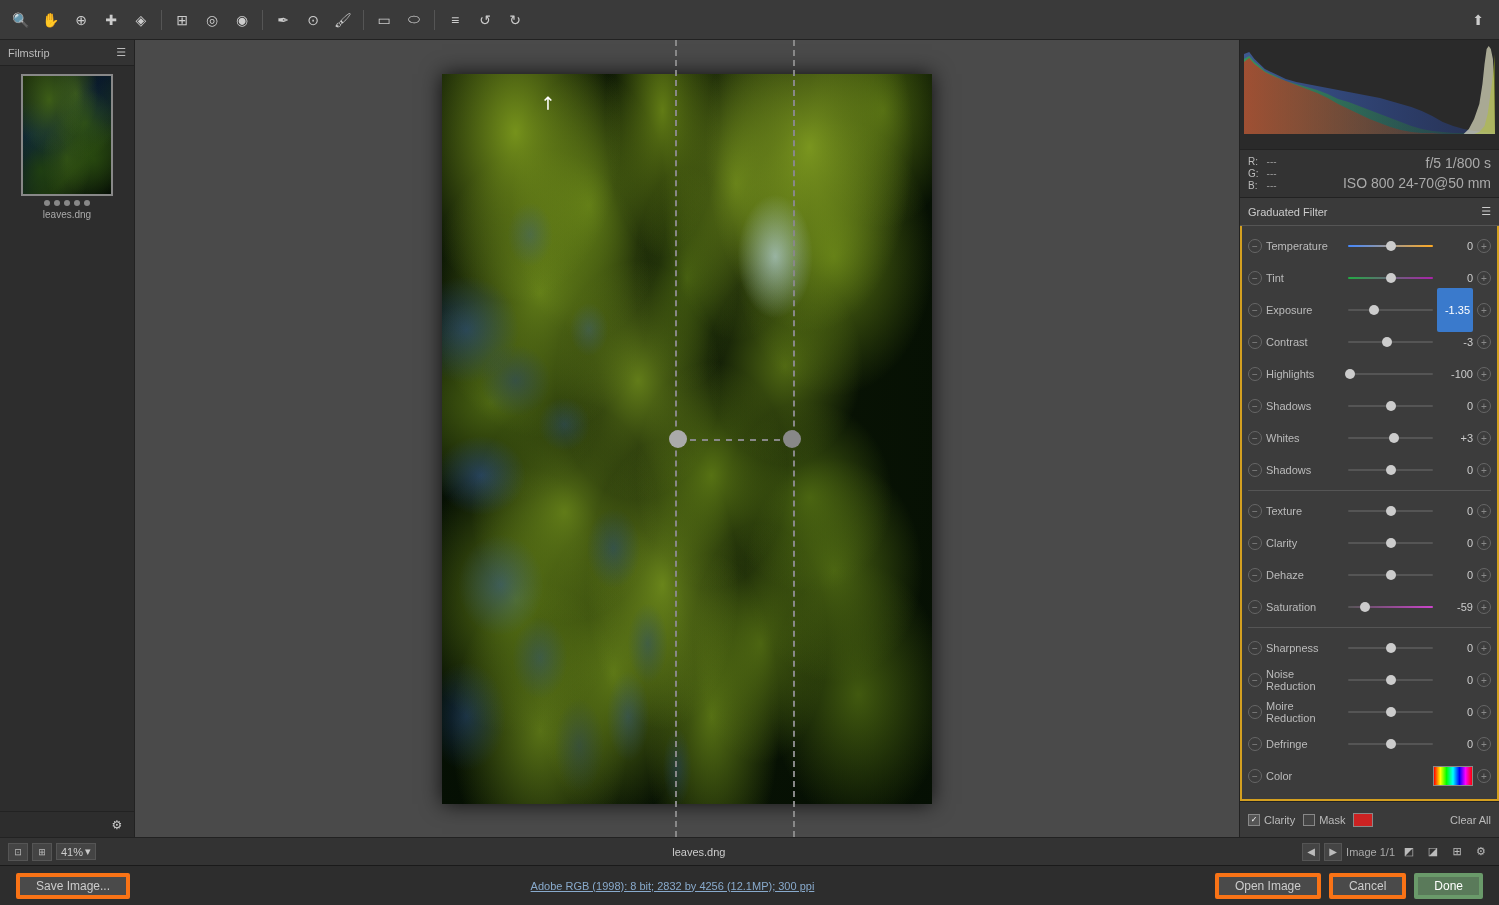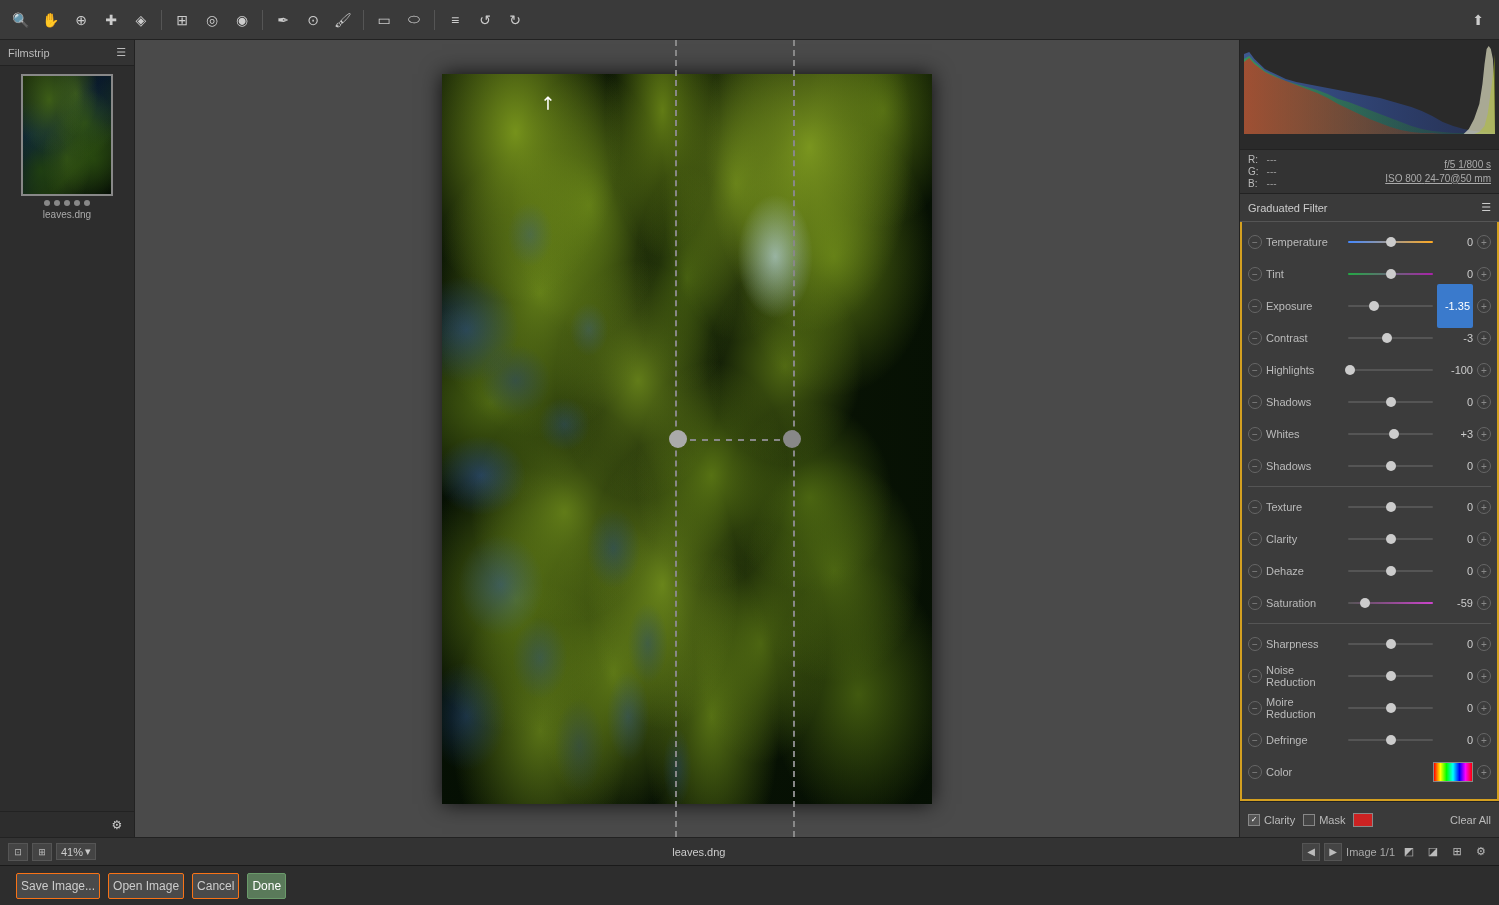--- a/index.html
+++ b/index.html
@@ -285,21 +285,21 @@
       font-size: 10px;
       color: #bbb;
       display: flex;
       gap: 8px;
       align-items: center;
       border-bottom: 1px solid #222;
     }
     .rgb-labels { display: flex; flex-direction: column; gap: 1px; }
     .rgb-values { display: flex; flex-direction: column; gap: 1px; color: #999; }
     .rgb-spacer { flex: 1; }
-    .camera-info { font-size: 10px; color: #aaa; text-align: right; text-decoration: underline; }
+    .camera-info { font-size: 14px; color: #aaa; text-align: right; }
     .camera-info div { line-height: 1.4; }
 
     
     .filter-header {
       height: 28px;
       background: #3a3a3a;
       display: flex;
       align-items: center;
       padding: 0 8px;
       font-size: 11px;
@@ -577,22 +577,22 @@
       background: #2d2d2d;
       display: flex;
       align-items: center;
       padding: 0 16px;
       gap: 8px;
       border-top: 1px solid #1a1a1a;
       flex-shrink: 0;
     }
     .action-btn {
       height: 26px;
-      padding: 0 4px;
-      border: 1px solid #f97316;
+      padding: 0 16px;
+      border: 4px solid #f97316;
       background: #4a4a4a;
       color: #ccc;
       font-size: 12px;
       cursor: pointer;
       border-radius: 2px;
     }
     .action-btn.primary {
       background: #5a7a5a;
       border-color: #6a9a6a;
       color: #fff;
@@ -1048,16 +1048,19 @@
       <button class="bottom-icon">◩</button>
       <button class="bottom-icon">◪</button>
       <button class="bottom-icon">⊞</button>
       <button class="bottom-icon">⚙</button>
     </div>
   </div>
 </div>
 
 <div class="action-bar">
   <button class="action-btn">Save Image...</button>
+  <span class="status-text">
+    <span class="status-link">Adobe RGB (1998): 8 bit; 2832 by 4256 (12.1MP); 300 ppi</span>
+  </span>
   <button class="action-btn">Open Image</button>
   <button class="action-btn">Cancel</button>
   <button class="action-btn primary">Done</button>
 </div>
 
 </body></html>

